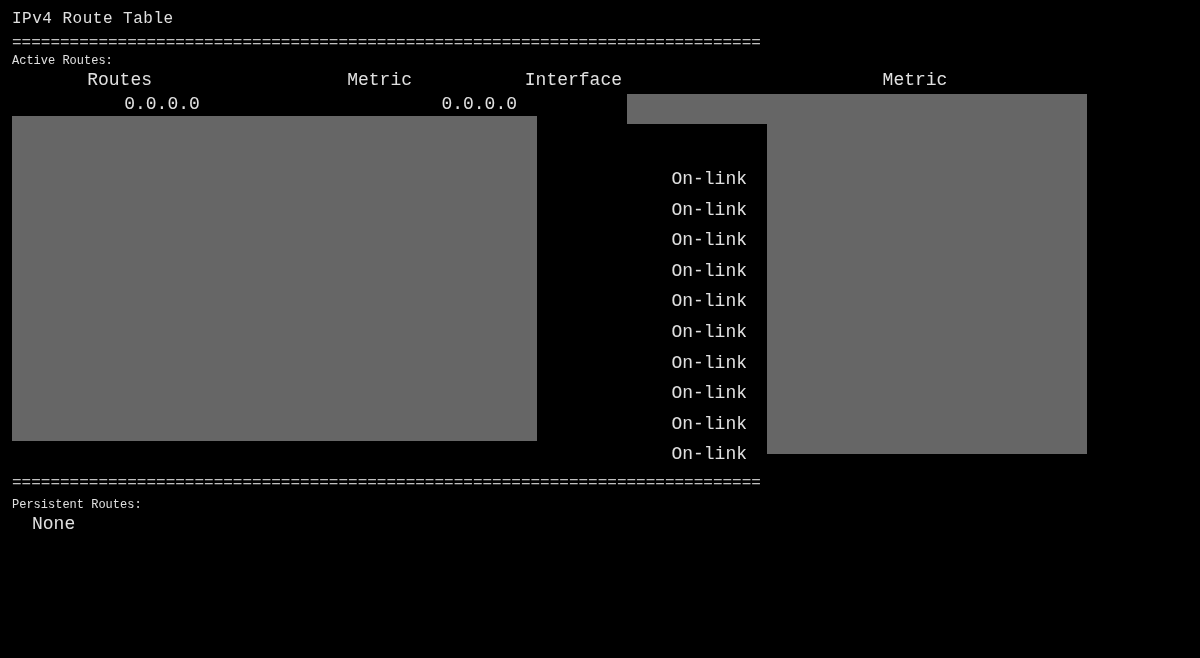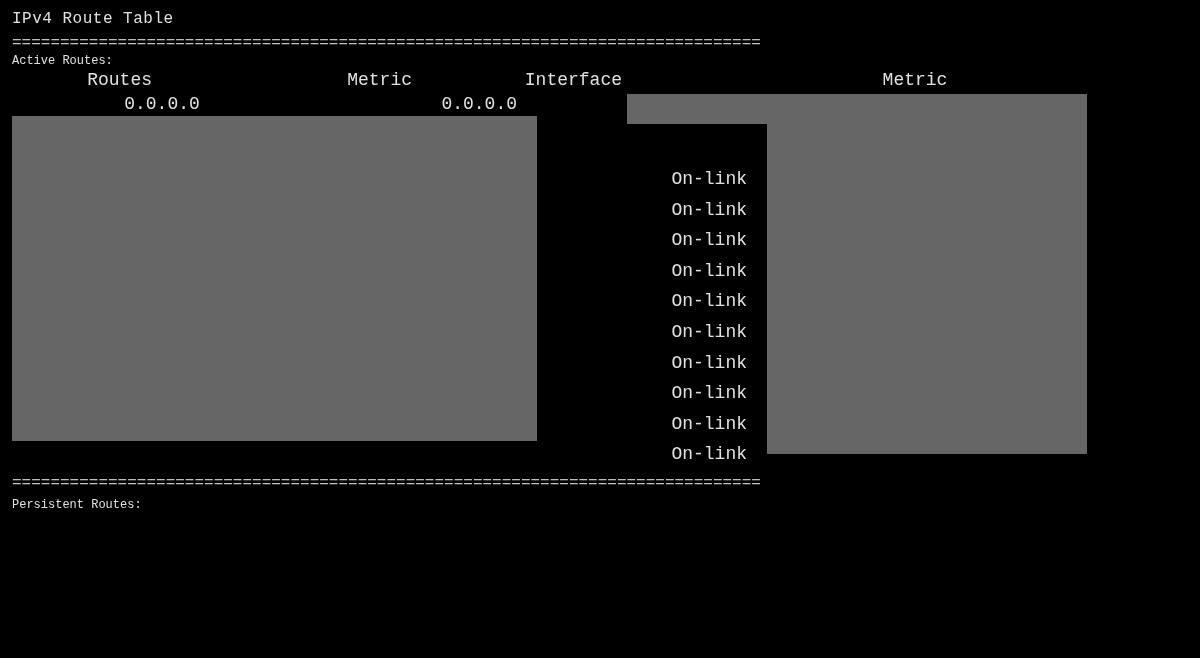--- a/index.html
+++ b/index.html
@@ -205,13 +205,14 @@
 
   <div class="interface-metric-block">
     <div class="interface-gray-block"></div>
   </div>
 </div>
 
 <div class="separator">==============================================================================</div>
 
 <div class="persistent-section">
   <div class="section-label">Persistent Routes:</div>
+  <div class="none-label">None</div>
 </div>
 
 </body></html>

